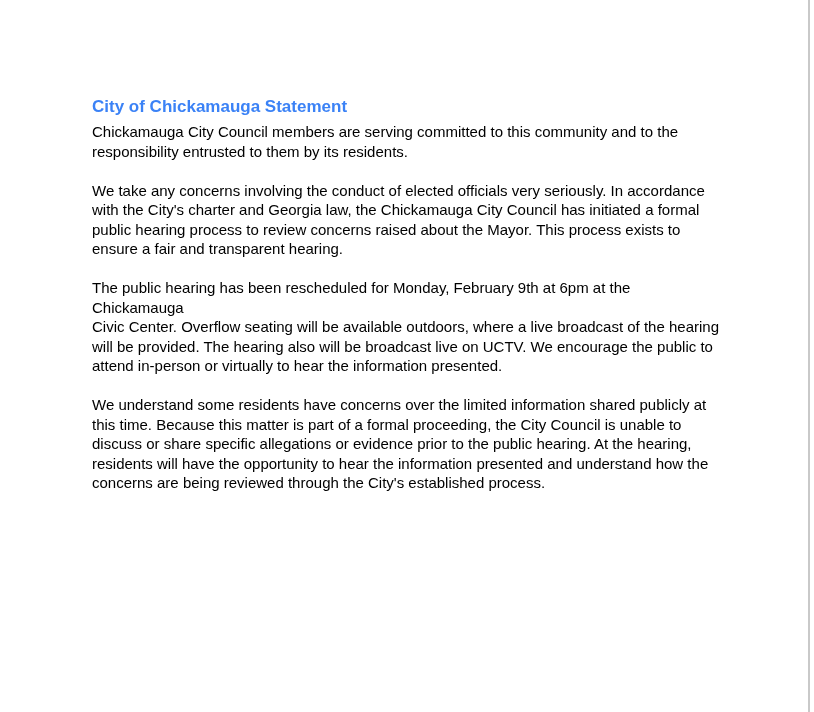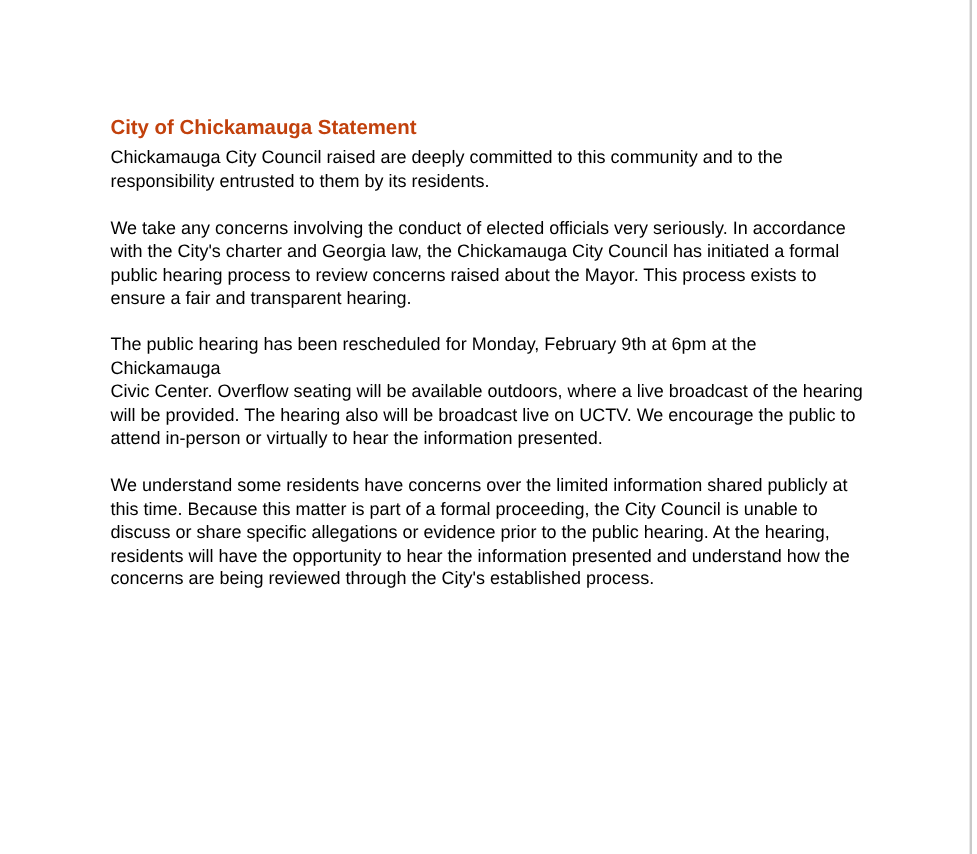--- a/index.html
+++ b/index.html
@@ -28,39 +28,39 @@
     position: absolute;
     left: 92px;
     top: 96px;
     width: 632px;
   }
   .statement-title {
     font-size: 17px;
     font-weight: bold;
     line-height: 22px;
     margin: 0 0 4px 0;
-    color: #c2410c;
+    color: #3b82f6;
   }
   .para {
     font-size: 15px;
     line-height: 19.5px;
     margin: 0 0 19.5px 0;
     white-space: pre-line;
     color: #000000;
   }
 </style>
 </head>
 <body>
 
 <div class="canvas">
 
   <div class="content">
     <h1 class="statement-title">City of Chickamauga Statement</h1>
 
-    <p class="para">Chickamauga City Council raised are deeply committed to this community and to the
+    <p class="para">Chickamauga City Council members are serving committed to this community and to the
 responsibility entrusted to them by its residents.</p>
 
     <p class="para">We take any concerns involving the conduct of elected officials very seriously. In accordance
 with the City's charter and Georgia law, the Chickamauga City Council has initiated a formal
 public hearing process to review concerns raised about the Mayor. This process exists to
 ensure a fair and transparent hearing.</p>
 
     <p class="para">The public hearing has been rescheduled for Monday, February 9th at 6pm at the Chickamauga
 Civic Center. Overflow seating will be available outdoors, where a live broadcast of the hearing
 will be provided. The hearing also will be broadcast live on UCTV. We encourage the public to

